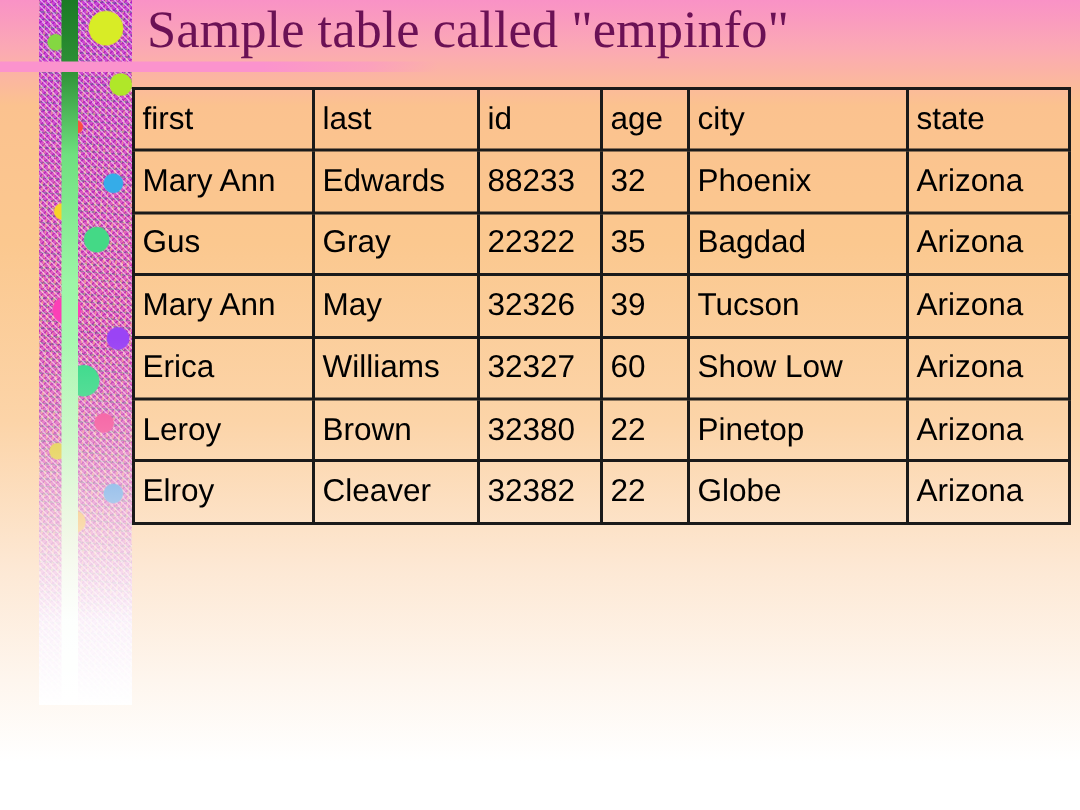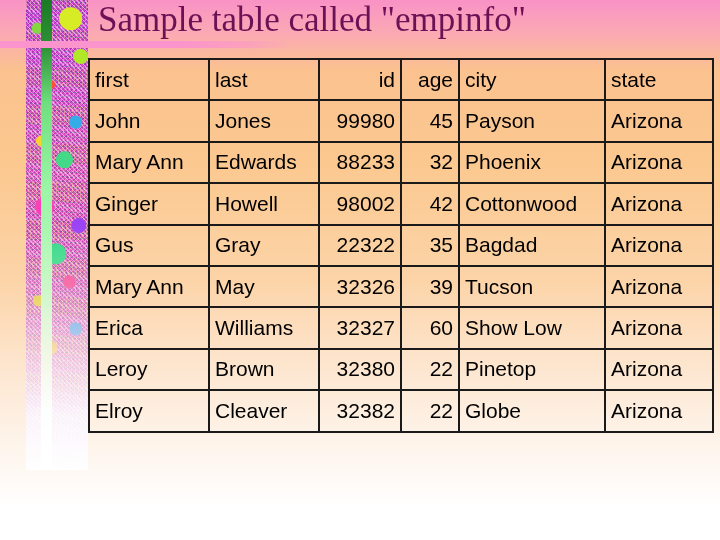--- a/index.html
+++ b/index.html
@@ -134,21 +134,20 @@
     text-align: left;
     font-weight: normal;
     overflow: hidden;
     white-space: nowrap;
     background: transparent;
   }
   table.empinfo thead th {
     font-weight: normal;
   }
   table.empinfo .num {
-    text-align: right;
   }
   col.c-first { width: 120px; }
   col.c-last  { width: 110px; }
   col.c-id    { width: 82px;  }
   col.c-age   { width: 58px;  }
   col.c-city  { width: 146px; }
   col.c-state { width: 108px; }
 </style>
 </head>
 <body>
@@ -180,44 +179,28 @@
             <th>first</th>
             <th>last</th>
             <th class="num">id</th>
             <th class="num">age</th>
             <th>city</th>
             <th>state</th>
           </tr>
       </thead>
       <tbody id="table-body">
           <tr>
-            <td>John</td>
-            <td>Jones</td>
-            <td class="num">99980</td>
-            <td class="num">45</td>
-            <td>Payson</td>
-            <td>Arizona</td>
-          </tr>
-          <tr>
             <td>Mary Ann</td>
             <td>Edwards</td>
             <td class="num">88233</td>
             <td class="num">32</td>
             <td>Phoenix</td>
             <td>Arizona</td>
           </tr>
           <tr>
-            <td>Ginger</td>
-            <td>Howell</td>
-            <td class="num">98002</td>
-            <td class="num">42</td>
-            <td>Cottonwood</td>
-            <td>Arizona</td>
-          </tr>
-          <tr>
             <td>Gus</td>
             <td>Gray</td>
             <td class="num">22322</td>
             <td class="num">35</td>
             <td>Bagdad</td>
             <td>Arizona</td>
           </tr>
           <tr>
             <td>Mary Ann</td>
             <td>May</td>

